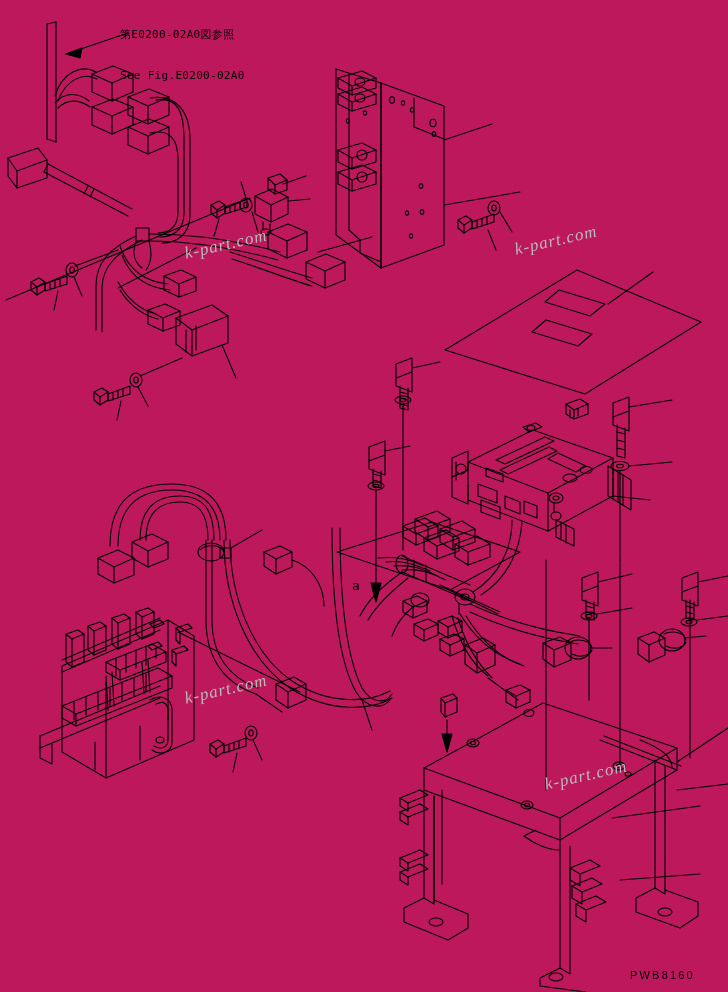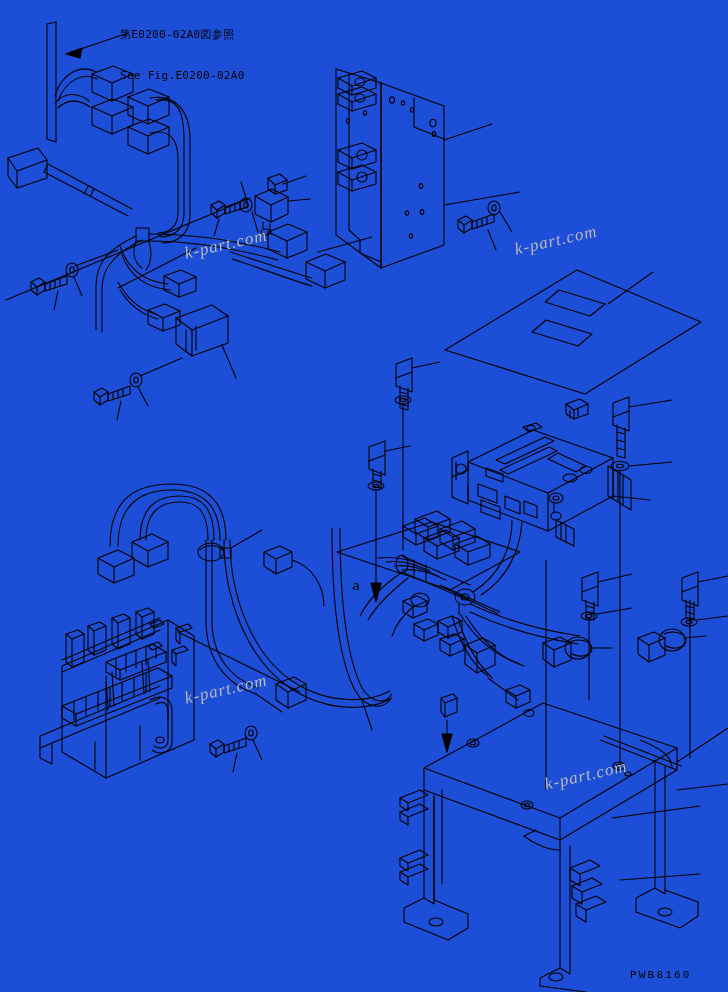--- a/index.html
+++ b/index.html
@@ -1,24 +1,24 @@
 <!DOCTYPE html>
 <html><head>
 <meta charset="utf-8">
 <style>
   html,body{margin:0;padding:0;background:#fff;}
   body{width:728px;height:992px;position:relative;overflow:hidden;
        font-family:"DejaVu Sans Mono", monospace;}
-  .sheet{position:absolute;inset:0;background:#1d4ed8;}
+  .sheet{position:absolute;inset:0;background:#be185d;}
   svg.draw{position:absolute;left:0;top:0;width:728px;height:992px;}
   .ref-note{position:absolute;left:120px;top:1px;font-size:11px;line-height:13.5px;
             color:#000;white-space:pre;letter-spacing:.3px;}
   .ref-note div{font-family:"DejaVu Sans Mono", monospace;}
   .partno{position:absolute;left:630px;top:969px;font-size:11px;letter-spacing:2.2px;
-          color:#000;font-family:Liberation Mono, monospace;}
+          color:#000;font-family:Liberation Sans, sans-serif;}
   .wm{position:absolute;color:#b9b9b9;font-size:17px;font-style:italic;
       font-family:"Liberation Serif", serif;letter-spacing:1px;
       transform-origin:left center;white-space:nowrap;user-select:none;}
   .calloutA{position:absolute;font-size:13px;color:#000;
             font-family:"DejaVu Sans Mono", monospace;}
 </style>
 </head>
 <body>
 
 <div class="sheet">

